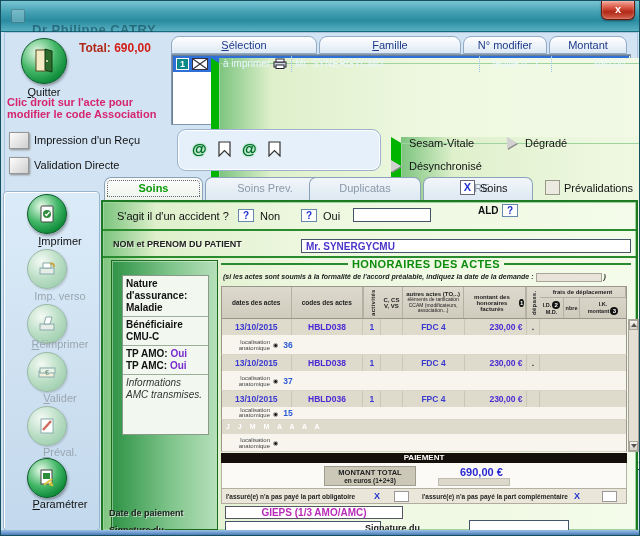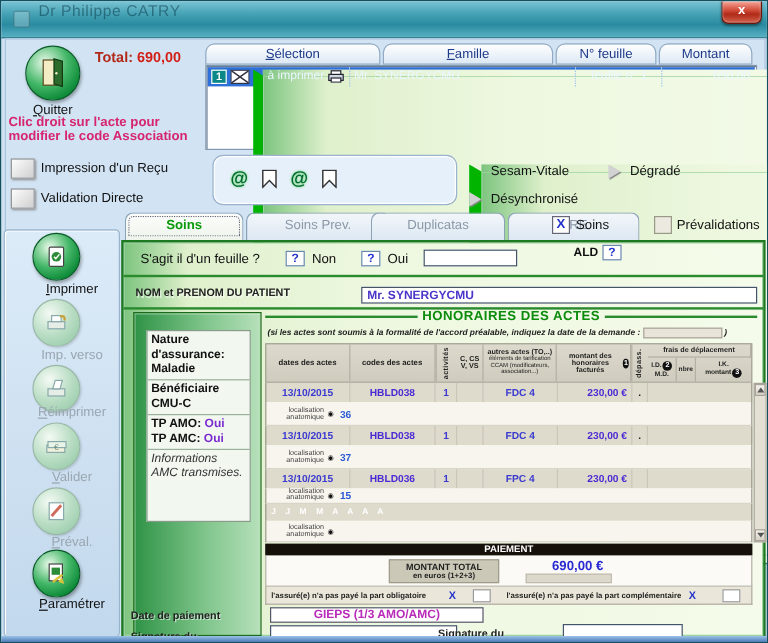--- a/index.html
+++ b/index.html
@@ -4,21 +4,21 @@
 <style>
   *{margin:0;padding:0;box-sizing:border-box;font-family:"Liberation Sans",sans-serif;}
   html,body{width:640px;height:536px;background:#cfe2f2;overflow:hidden;}
   #window{position:relative;width:640px;height:536px;background:#cfe2f2;border:1px solid #14505e;overflow:hidden;}
   .abs{position:absolute;}
   
   .titlebar{position:absolute;left:0;top:0;width:640px;height:31px;
     background:linear-gradient(180deg,#7ac4d4 0%,#46a2b5 35%,#2a8ba0 65%,#58b0c2 100%);
     border-bottom:1px solid #1b6b7e;}
   .app-icon{position:absolute;left:10px;top:8px;width:14px;height:14px;background:rgba(255,255,255,.25);border:1px solid rgba(10,50,60,.35);border-radius:2px;}
-  .title-text{position:absolute;left:31px;top:0;font-size:13px;font-weight:normal;color:rgba(13,62,76,.55);letter-spacing:.5px;}
+  .title-text{position:absolute;left:31px;top:21px;font-size:13px;font-weight:bold;color:rgba(13,62,76,.55);letter-spacing:.5px;}
   .close-btn{position:absolute;top:0;right:6px;width:34px;height:19px;cursor:pointer;
     background:linear-gradient(180deg,#f5a79b 0%,#d4503d 40%,#b02a17 60%,#d2604c 100%);
     border:1px solid #6e150a;border-top:none;border-radius:0 0 6px 6px;color:#fff;font-weight:bold;
     font-size:11px;text-align:center;line-height:17px;box-shadow:0 1px 2px rgba(0,0,0,.4),inset 0 0 2px rgba(255,255,255,.6);}
   .content-bg{position:absolute;left:3px;top:31px;width:634px;height:500px;background:#d2e4f4;border:1px solid #aac4de;}
   .bottom-edge{position:absolute;left:0;bottom:0;width:640px;height:5px;background:linear-gradient(180deg,#9cc2e6,#4a7ab8);}
   
   .btn-circle{border-radius:50%;display:flex;align-items:center;justify-content:center;}
   .btn-circle.on{background:radial-gradient(circle at 35% 30%,#eafaea 0%,#44b768 45%,#0f8c3a 75%,#0a6e2d 100%);
     border:1px solid #0a5a28;box-shadow:1px 2px 3px rgba(0,0,0,.35);cursor:pointer;}
@@ -150,21 +150,21 @@
     <span style="color:#d21e14;">690,00</span>
   </div>
 
   <div class="colhdr" style="left:170px;width:146px;">
       <span class="fl">Sélection</span>
     </div>
   <div class="colhdr" style="left:318px;width:142px;">
       <span class="fl">Famille</span>
     </div>
   <div class="colhdr" style="left:462px;width:84px;">
-      <span>N° feuille</span>
+      <span>N° modifier</span>
     </div>
   <div class="colhdr" style="left:548px;width:78px;">
       <span>Montant</span>
     </div>
 
   <div class="list-box">
     <div class="sel-row">
       <div class="numbox">1</div>
       <svg class="abs" style="left:19px;top:2px;" width="16" height="12" viewBox="0 0 16 12">
         <rect x="0.5" y="0.5" width="15" height="11" fill="#fff" stroke="#334"></rect>
@@ -270,21 +270,21 @@
         <rect x="5" y="4" width="7" height="6" fill="#2d8c3a"></rect>
         <path d="M6 16 L14 10 M11 15 l3 1 l-1 -3" stroke="#d8c23c" stroke-width="2" fill="none"></path>
       </svg>
     </div>
     <div class="sb-label on fl" style="top:306px;">Paramétrer</div>
   </div>
 
   <div class="green">
 
     <div class="grow1">
-      <div class="blk11" style="left:14px;top:8px;">S'agit il d'un feuille ?</div>
+      <div class="blk11" style="left:14px;top:8px;">S'agit il d'un accident ?</div>
       <div class="qbox" style="left:135px;top:7px;">?</div>
       <div class="blk11" style="left:157px;top:8px;">Non</div>
       <div class="qbox" style="left:198px;top:7px;">?</div>
       <div class="blk11" style="left:220px;top:8px;">Oui</div>
       <div class="winput" style="left:250px;top:6px;width:78px;height:14px;"></div>
       <div class="abs" style="left:375px;top:3px;font-size:10px;font-weight:bold;color:#111;">ALD</div>
       <div class="qbox" style="left:399px;top:2px;">?</div>
     </div>
 
     <div class="grow2">

